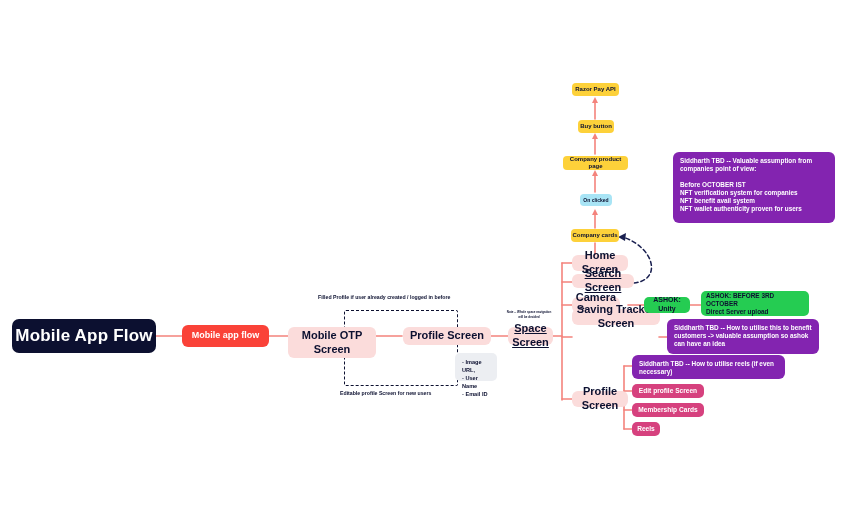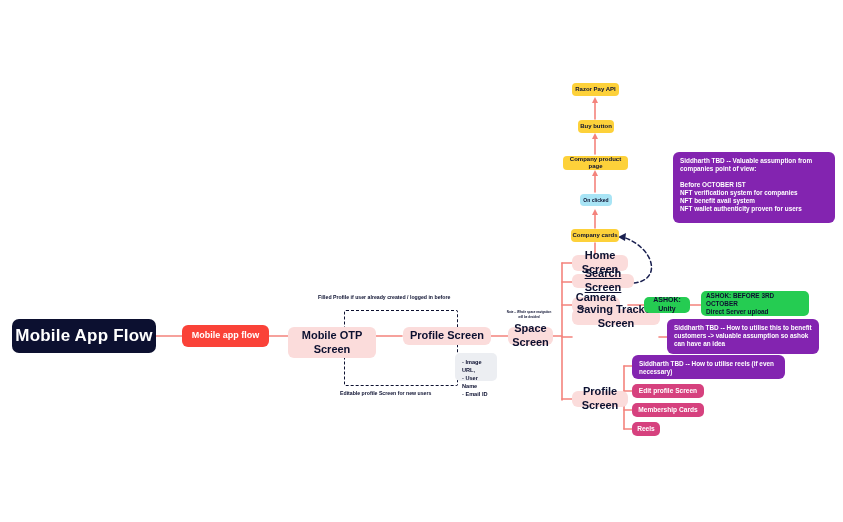--- a/index.html
+++ b/index.html
@@ -148,21 +148,21 @@
   <div class="dashbox" style="left:344px;top:310px;width:112px;height:74px;"></div>
 
   <div class="node n-root" style="left:12px;top:319px;width:144px;height:34px;">Mobile App Flow</div>
 
   <div class="node n-coral" style="left:182px;top:325px;width:87px;height:22px;">Mobile app flow</div>
 
   <div class="node n-pink" style="left:288px;top:327px;width:88px;height:31px;">Mobile OTP Screen</div>
 
   <div class="node n-pink" style="left:403px;top:327px;width:88px;height:18px;">Profile Screen</div>
 
-  <div class="node n-pink" style="left:508px;top:327px;width:45px;height:18px;">Space Screen</div>
+  <div class="node n-pink" style="left:508px;top:327px;width:45px;height:18px;text-decoration:underline;">Space Screen</div>
 
   <div class="node n-pink" style="left:572px;top:255px;width:56px;height:16px;">Home Screen</div>
 
   <div class="node n-pink" style="left:572px;top:274px;width:62px;height:14px;text-decoration:underline;">Search Screen</div>
 
   <div class="node n-pink" style="left:572px;top:297px;width:48px;height:16px;">Camera Screen</div>
 
   <div class="node n-pink" style="left:572px;top:309px;width:88px;height:16px;">Saving Tracker Screen</div>
 
   <div class="node n-pink" style="left:572px;top:391px;width:56px;height:16px;">Profile Screen</div>

